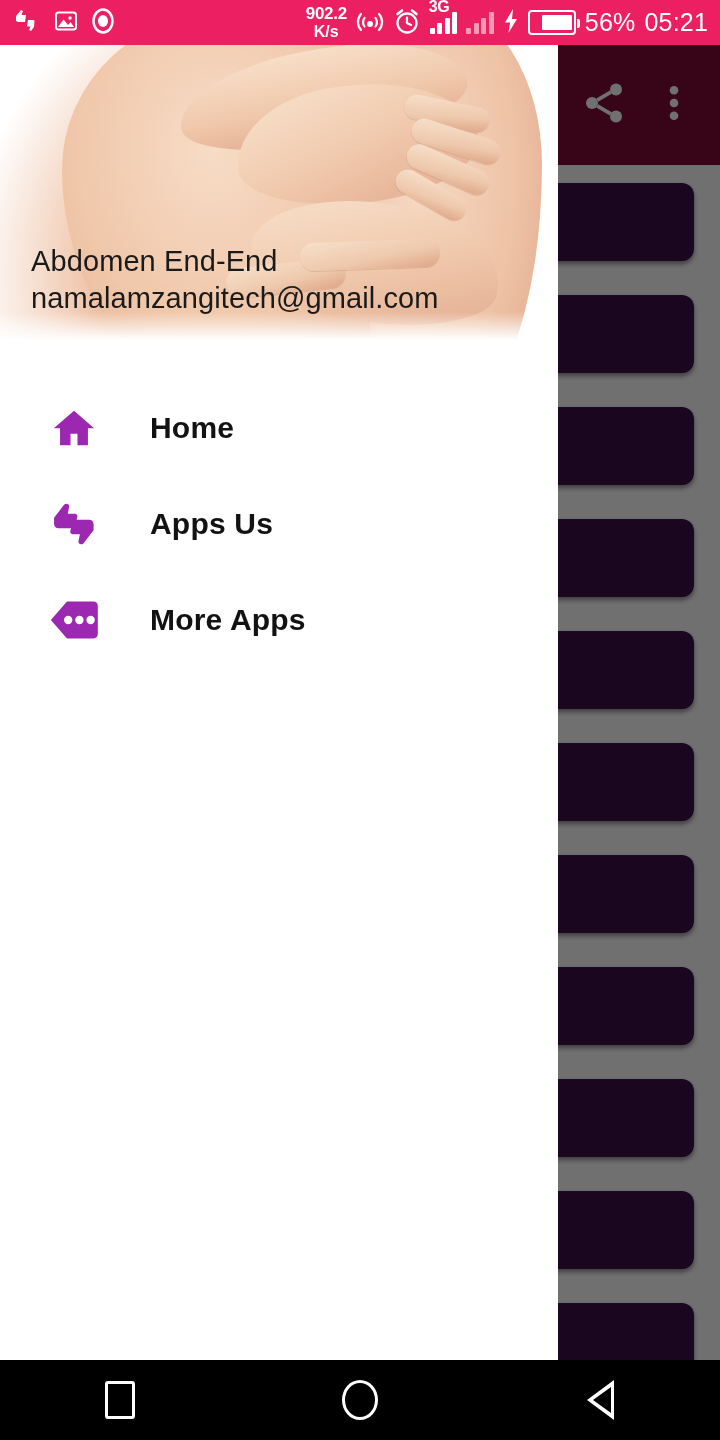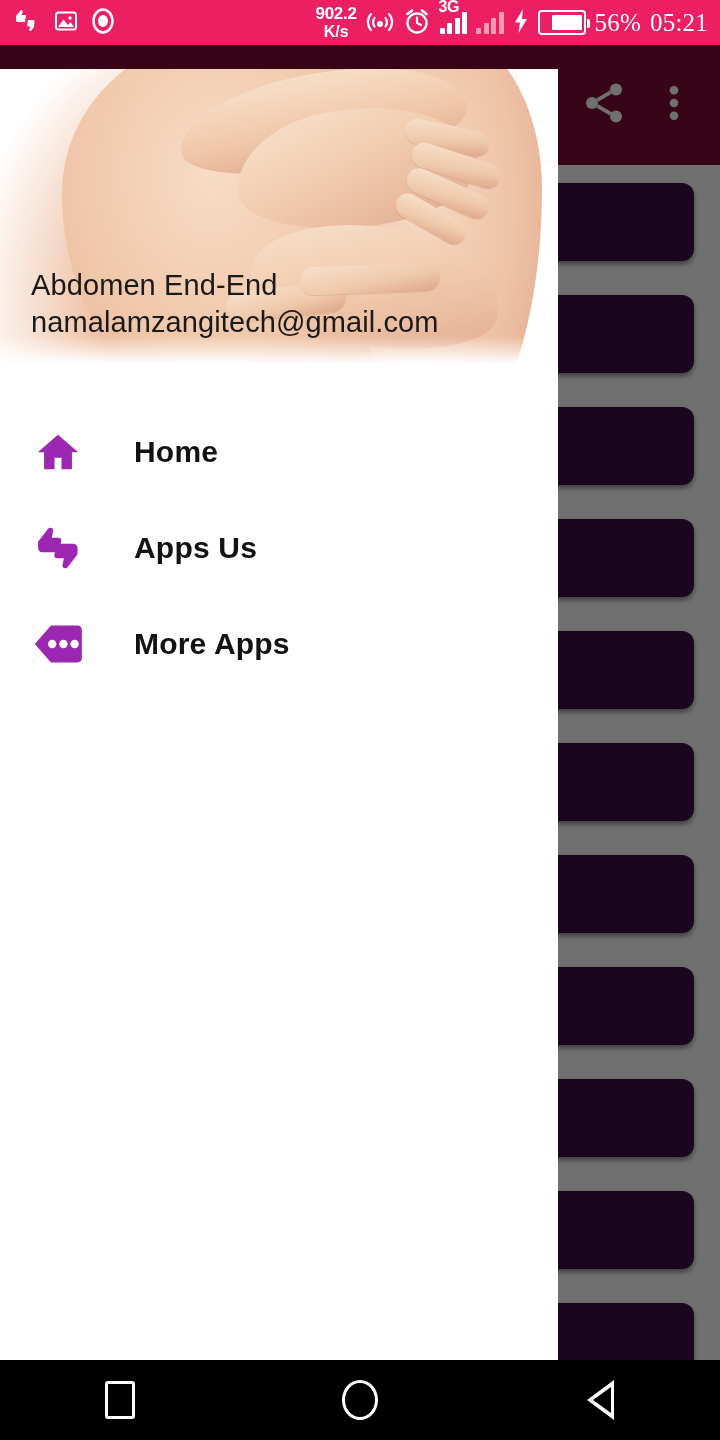--- a/index.html
+++ b/index.html
@@ -48,21 +48,20 @@
     line-height: 1;
     color: #fff;
     font-weight: bold;
   }
   .sb-speed .num { font-size: 17px; letter-spacing: -0.3px; }
   .sb-speed .unit { font-size: 16px; margin-top: 2px; }
   .sb-txt {
     color: #fff;
     font-size: 25px;
     letter-spacing: 0.2px;
-    font-family: Liberation Serif, serif;
   }
   .sb-ico { display: block; }
 
   
   .bars { display: flex; align-items: flex-end; gap: 2.5px; height: 22px; }
   .bars i { display: block; width: 5px; background: #fff; border-radius: 1px; }
   .bars.dim i { background: rgba(255,255,255,0.55); }
   .b1 { height: 6px; }
   .b2 { height: 11px; }
   .b3 { height: 16px; }
@@ -162,21 +161,20 @@
 
   
   #drawer {
     position: absolute;
     left: 0; top: 45px;
     width: 558px;
     bottom: 80px;
     background: #FFFFFF;
     z-index: 30;
     overflow: hidden;
-    margin-top: 24px;
   }
   #drawer-header {
     position: relative;
     width: 558px;
     height: 307px;
     overflow: hidden;
     background: #FFFFFF;
   }
   
   #header-photo {
@@ -265,21 +263,21 @@
   }
 
   
   #drawer-menu {
     padding-top: 28px;
   }
   .menu-item {
     height: 96px;
     display: flex;
     align-items: center;
-    padding-left: 32px;
+    padding-left: 48px;
     box-sizing: border-box;
     cursor: pointer;
   }
   .menu-icon {
     width: 52px;
     height: 52px;
     display: flex;
     align-items: center;
     justify-content: center;
     flex: 0 0 52px;

